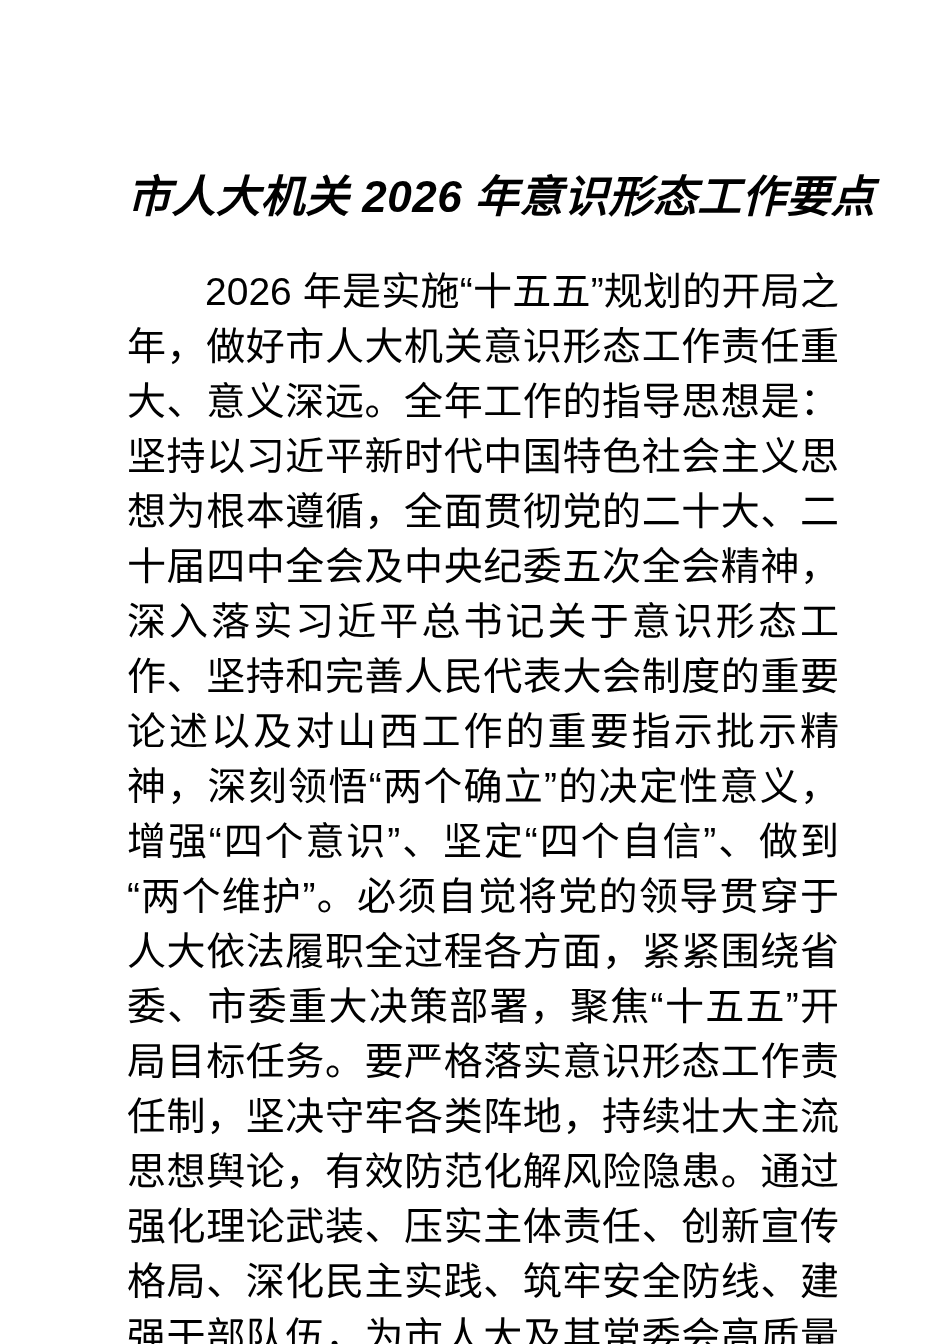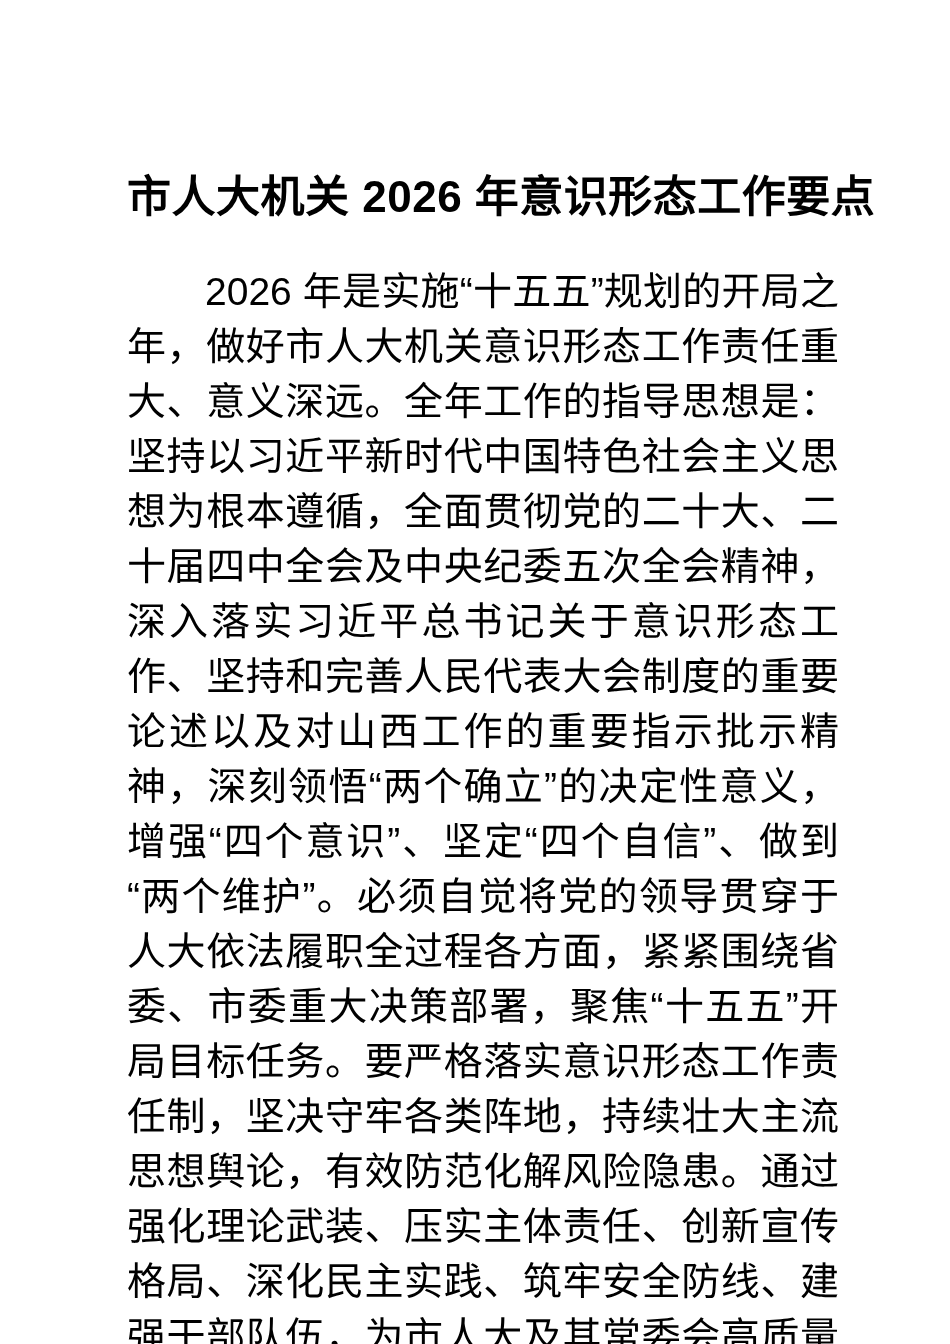--- a/index.html
+++ b/index.html
@@ -31,20 +31,21 @@
 
   .doc-title {
     font-size: 44px;
     font-weight: 700;
     line-height: 1.3;
     text-align: center;
     letter-spacing: 0.5px;
     margin: 0;
     padding-top: 168px;
     white-space: nowrap;
+    font-style: italic;
   }
 
   .para {
     font-size: 39px;
     line-height: 55px;
     text-align: justify;
     text-justify: inter-ideograph;
     text-align-last: left;
     margin: 0;
     letter-spacing: 0px;

